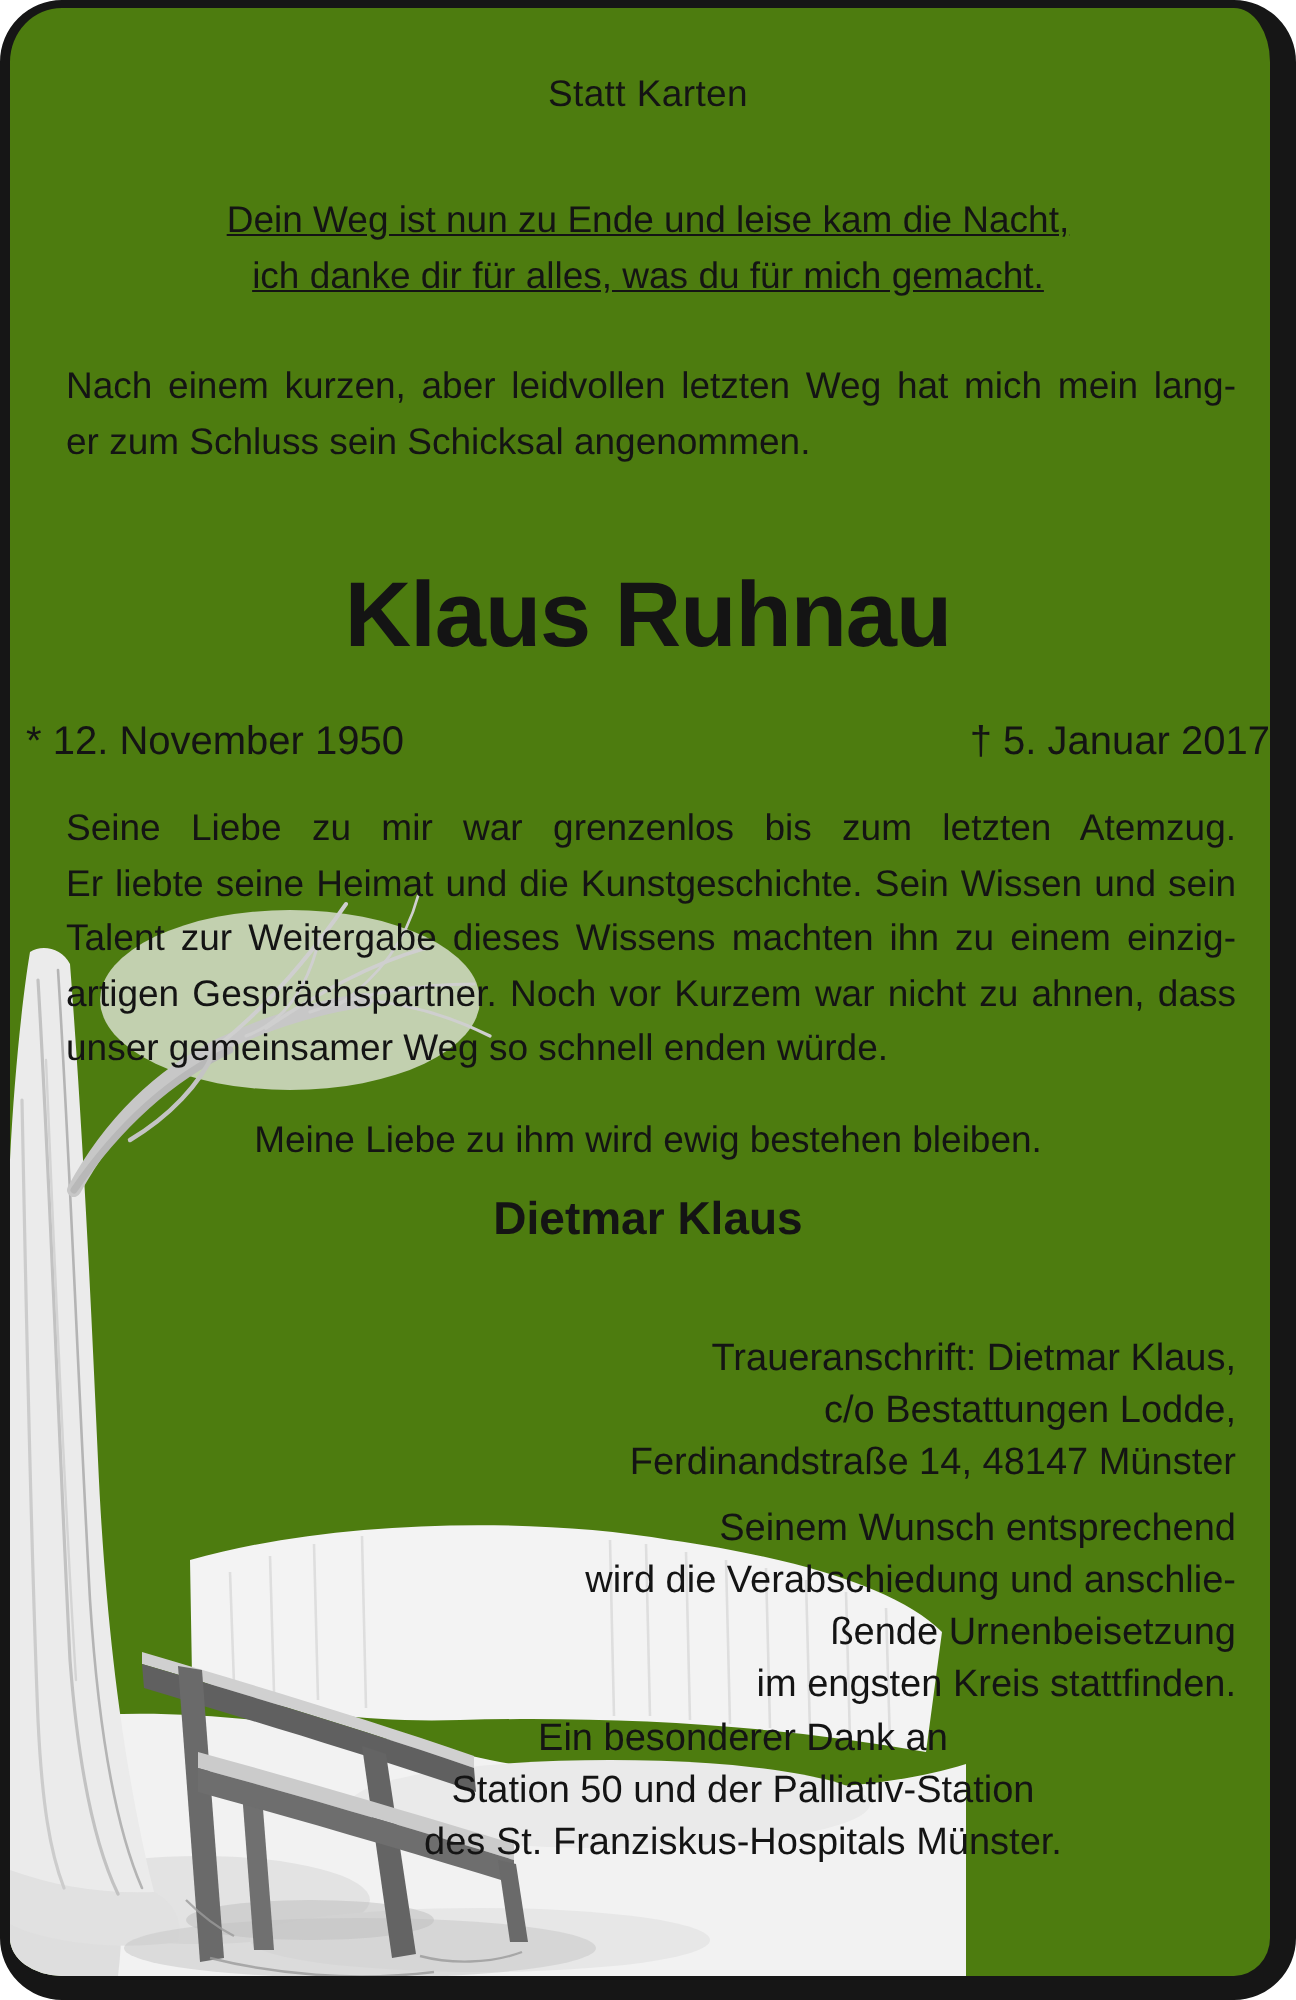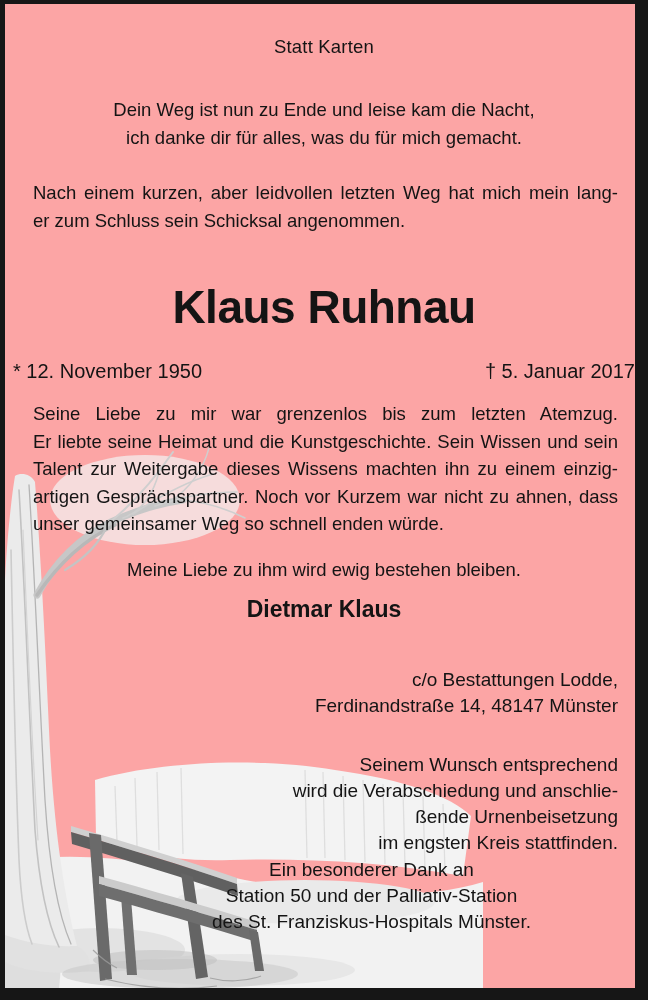--- a/index.html
+++ b/index.html
@@ -5,35 +5,36 @@
   * { margin:0; padding:0; box-sizing:border-box; }
   html,body { width:648px; height:1000px; }
   body {
     font-family:"Liberation Sans", sans-serif;
     background:#ffffff;
     position:relative;
     overflow:hidden;
   }
   .page {
     position:absolute; inset:0;
-    background:#fca5a5;
+    background:#4d7c0f;
     border-style:solid;
     border-color:#161616;
     border-width:4px 13px 12px 5px; 
     overflow:hidden;
+    border-radius:31px;
   }
   .sketch {
     position:absolute; left:0; top:426px;
     width:478px; height:558px;
     z-index:0;
   }
   .txt { position:absolute; color:#141414; z-index:1; }
   .center { left:8px; right:0; text-align:center; }
   .header-line { top:32px; font-size:18.5px; line-height:1.2; letter-spacing:.2px; }
-  .poem { top:92px; font-size:18.5px; line-height:28px; }
+  .poem { top:92px; font-size:18.5px; line-height:28px;text-decoration:underline; }
   .para { left:28px; width:585px; font-size:18.5px; line-height:27.5px; }
   .para .jline { text-align:justify; text-align-last:justify; }
   .para .jline.last { text-align:right; text-align-last:left; }
   .intro { top:175px; }
   .tribute { top:396px; }
   .name { top:280px; font-size:46px; font-weight:bold; line-height:1; letter-spacing:-.5px; }
   .dates { top:353px; left:8px; right:0; font-size:20px; line-height:28px;
            display:flex; justify-content:space-between; gap:46px; }
   .farewell { top:555px; font-size:18.5px; line-height:1.2; }
   .signature { top:592px; font-size:23px; font-weight:bold; line-height:1.2; }
@@ -139,20 +140,21 @@
     <div class="jline">Talent zur Weitergabe dieses Wissens machten ihn zu einem einzig-</div>
     <div class="jline">artigen Gesprächspartner. Noch vor Kurzem war nicht zu ahnen, dass</div>
     <div class="jline last">unser gemeinsamer Weg so schnell enden würde.</div>
   </div>
 
   <div class="txt center farewell">Meine Liebe zu ihm wird ewig bestehen bleiben.</div>
 
   <div class="txt center signature">Dietmar Klaus</div>
 
   <div class="txt rblock address">
+    <div>Traueranschrift: Dietmar Klaus,</div>
     <div>c/o Bestattungen Lodde,</div>
     <div>Ferdinandstraße 14, 48147 Münster</div>
   </div>
 
   <div class="txt rblock ceremony">
     <div>Seinem Wunsch entsprechend</div>
     <div>wird die Verabschiedung und anschlie-</div>
     <div>ßende Urnenbeisetzung</div>
     <div>im engsten Kreis stattfinden.</div>
   </div>

